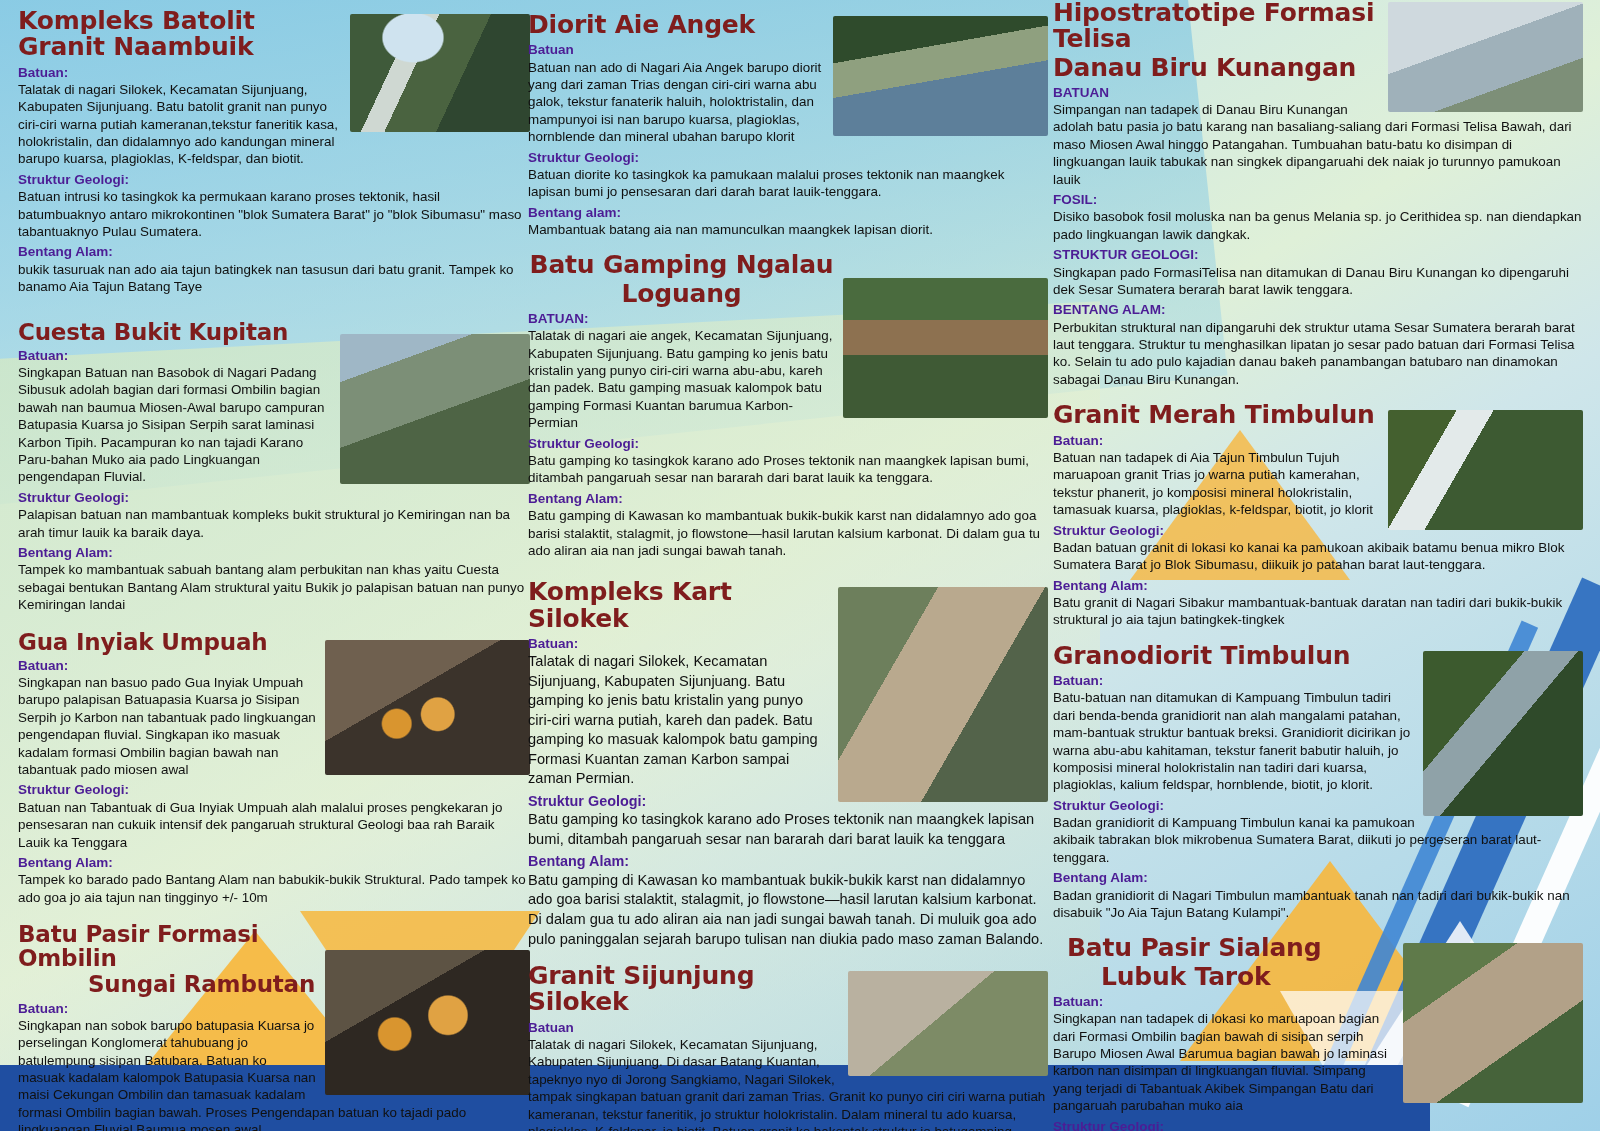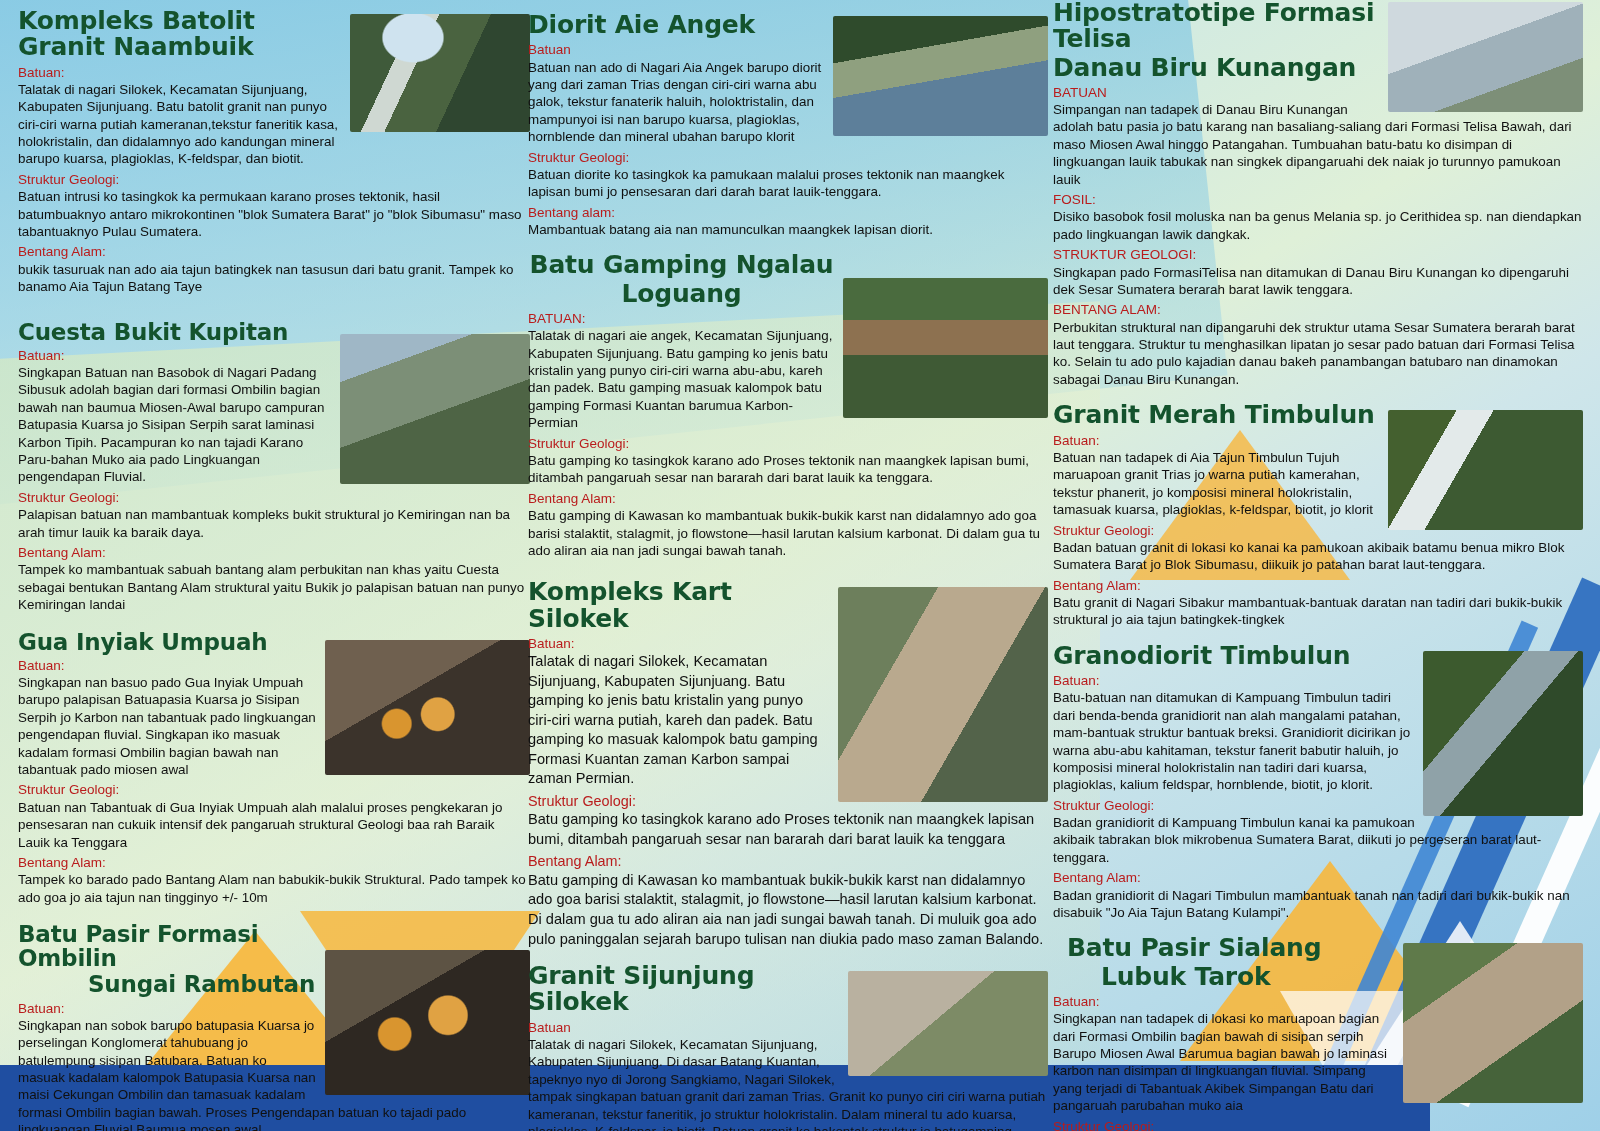--- a/index.html
+++ b/index.html
@@ -54,32 +54,32 @@
   .page{position:absolute; inset:0;}
   .col{position:absolute; top:0;}
   .col1{left:18px;  width:512px;}
   .col2{left:528px; width:520px;}
   .col3{left:1053px;width:530px;}
 
   .entry{ position:relative; margin-bottom:14px; }
   h2.title{
     font-family:"DejaVu Sans", sans-serif;
     font-weight:bold;
-    color:#14532d;
+    color:#7f1d1d;
     margin:0 0 2px 0;
     line-height:1.05;
     letter-spacing:-.2px;
   }
   .t-lg{ font-size:25px; }
   .t-md{ font-size:23px; }
   .title.center{ text-align:center; }
   .title.indent{ padding-left:6px; }
   .lbl{
-    font-size:13.5px; color:#b91c1c; margin:3px 0 0 0; line-height:1.28;
-    font-weight:normal;
+    font-size:13.5px; color:#4c1d95; margin:3px 0 0 0; line-height:1.28;
+    font-weight:bold;
   }
   p.body{
     font-size:13.4px; color:#101010; margin:0; line-height:1.30;
     text-align:left;
   }
   .photo{
     position:absolute; border-radius:2px; overflow:hidden;
     background:#6a8a6a;
   }
   .wrapbox{ float:right; shape-outside:inset(0); }

